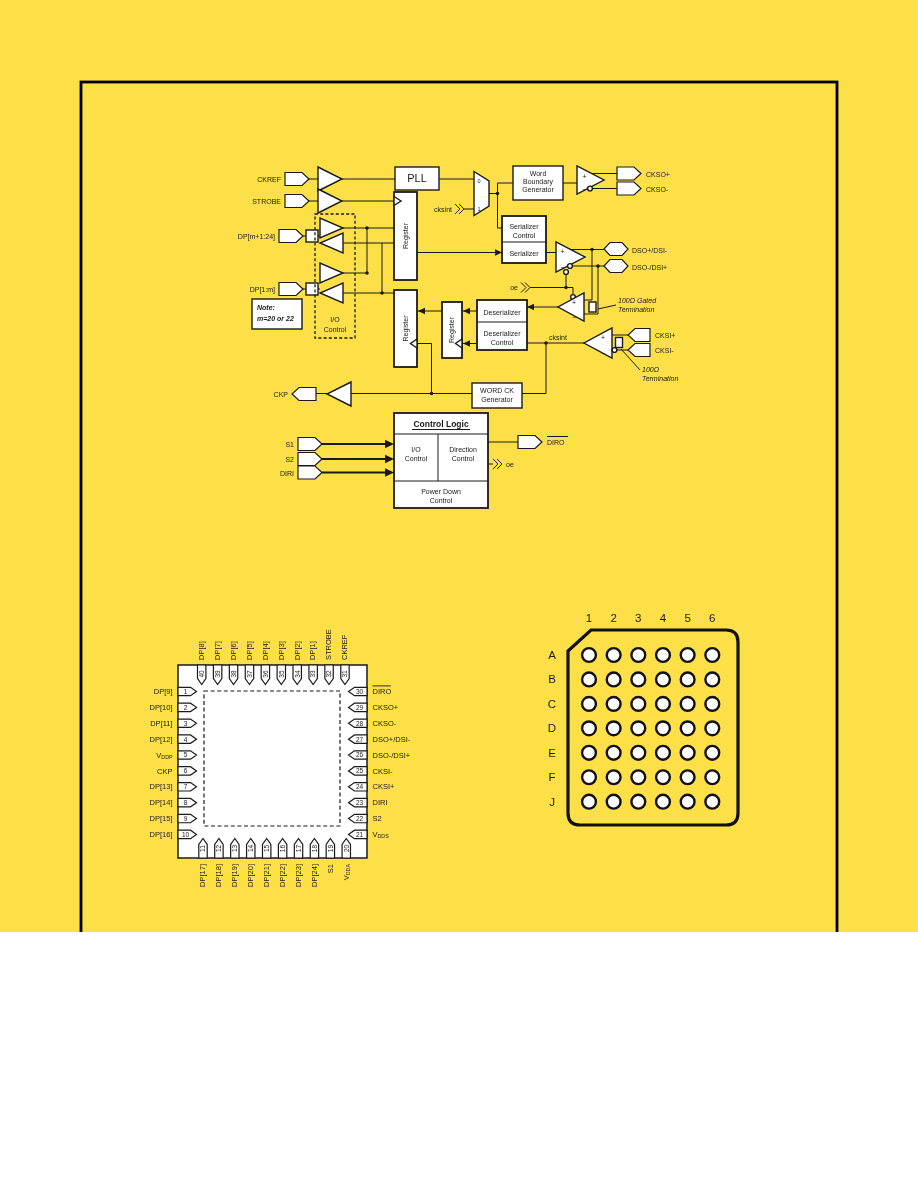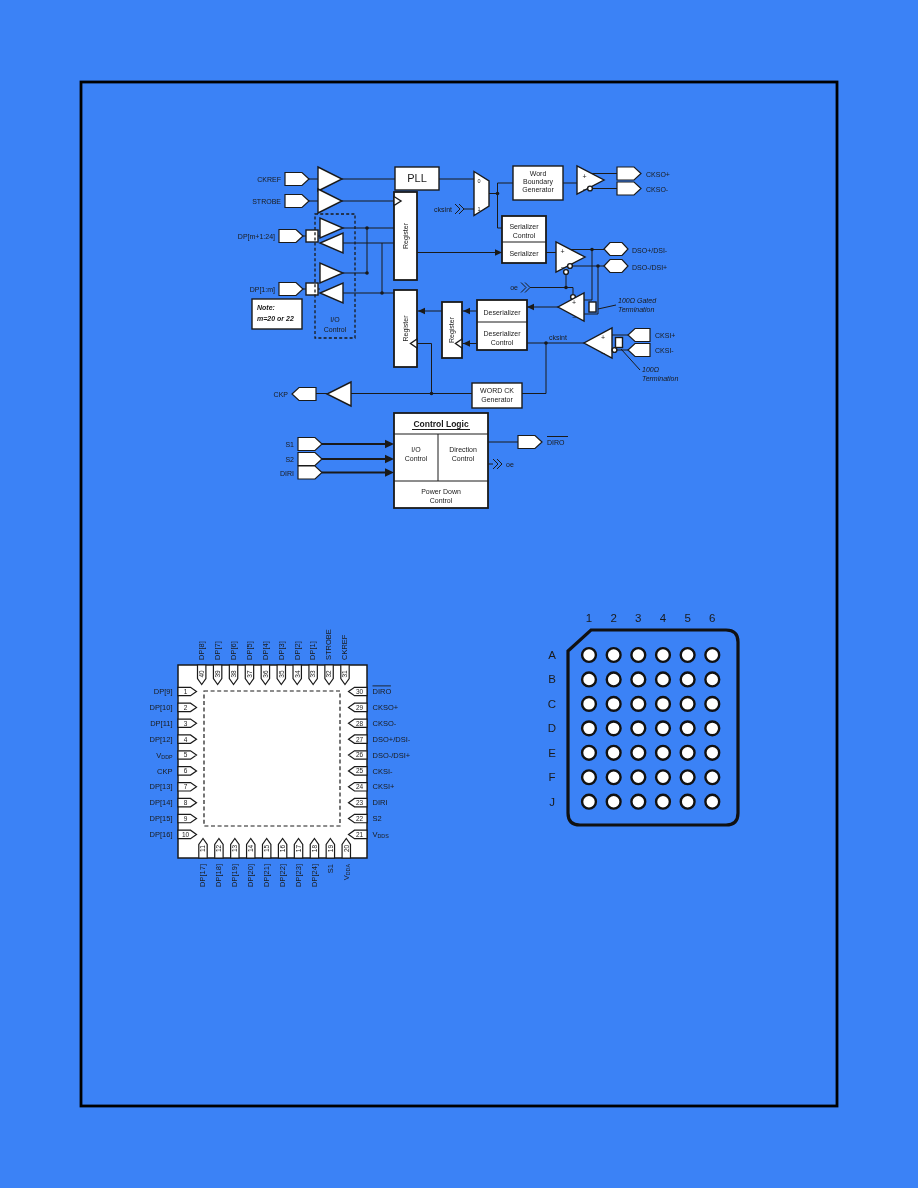--- a/index.html
+++ b/index.html
@@ -1,16 +1,16 @@
 <!DOCTYPE html>
 <html><head>
 <meta charset="utf-8">
 <style>
   html,body{margin:0;padding:0;background:#fff;}
-  .page{position:relative;width:918px;height:1188px;background:#3b82f6;overflow:hidden;}
+  .page{position:relative;width:918px;height:932px;background:#fde047;overflow:hidden;}
   svg{position:absolute;left:0;top:0;}
   text{font-family:"Liberation Sans", sans-serif;fill:#1a1a1a;}
   .ln{stroke:#1a1a1a;stroke-width:1;fill:none;}
   .ln2{stroke:#1a1a1a;stroke-width:1.8;fill:none;}
   .bx{stroke:#1a1a1a;stroke-width:1.4;fill:#ffffff;}
   .bx2{stroke:#1a1a1a;stroke-width:1.8;fill:#ffffff;}
   .flag{stroke:#1a1a1a;stroke-width:1.2;fill:#ffffff;}
   .dt{fill:#1a1a1a;stroke:none;}
   .ah{fill:#1a1a1a;stroke:none;}
   .f55{font-size:5.5px;}

